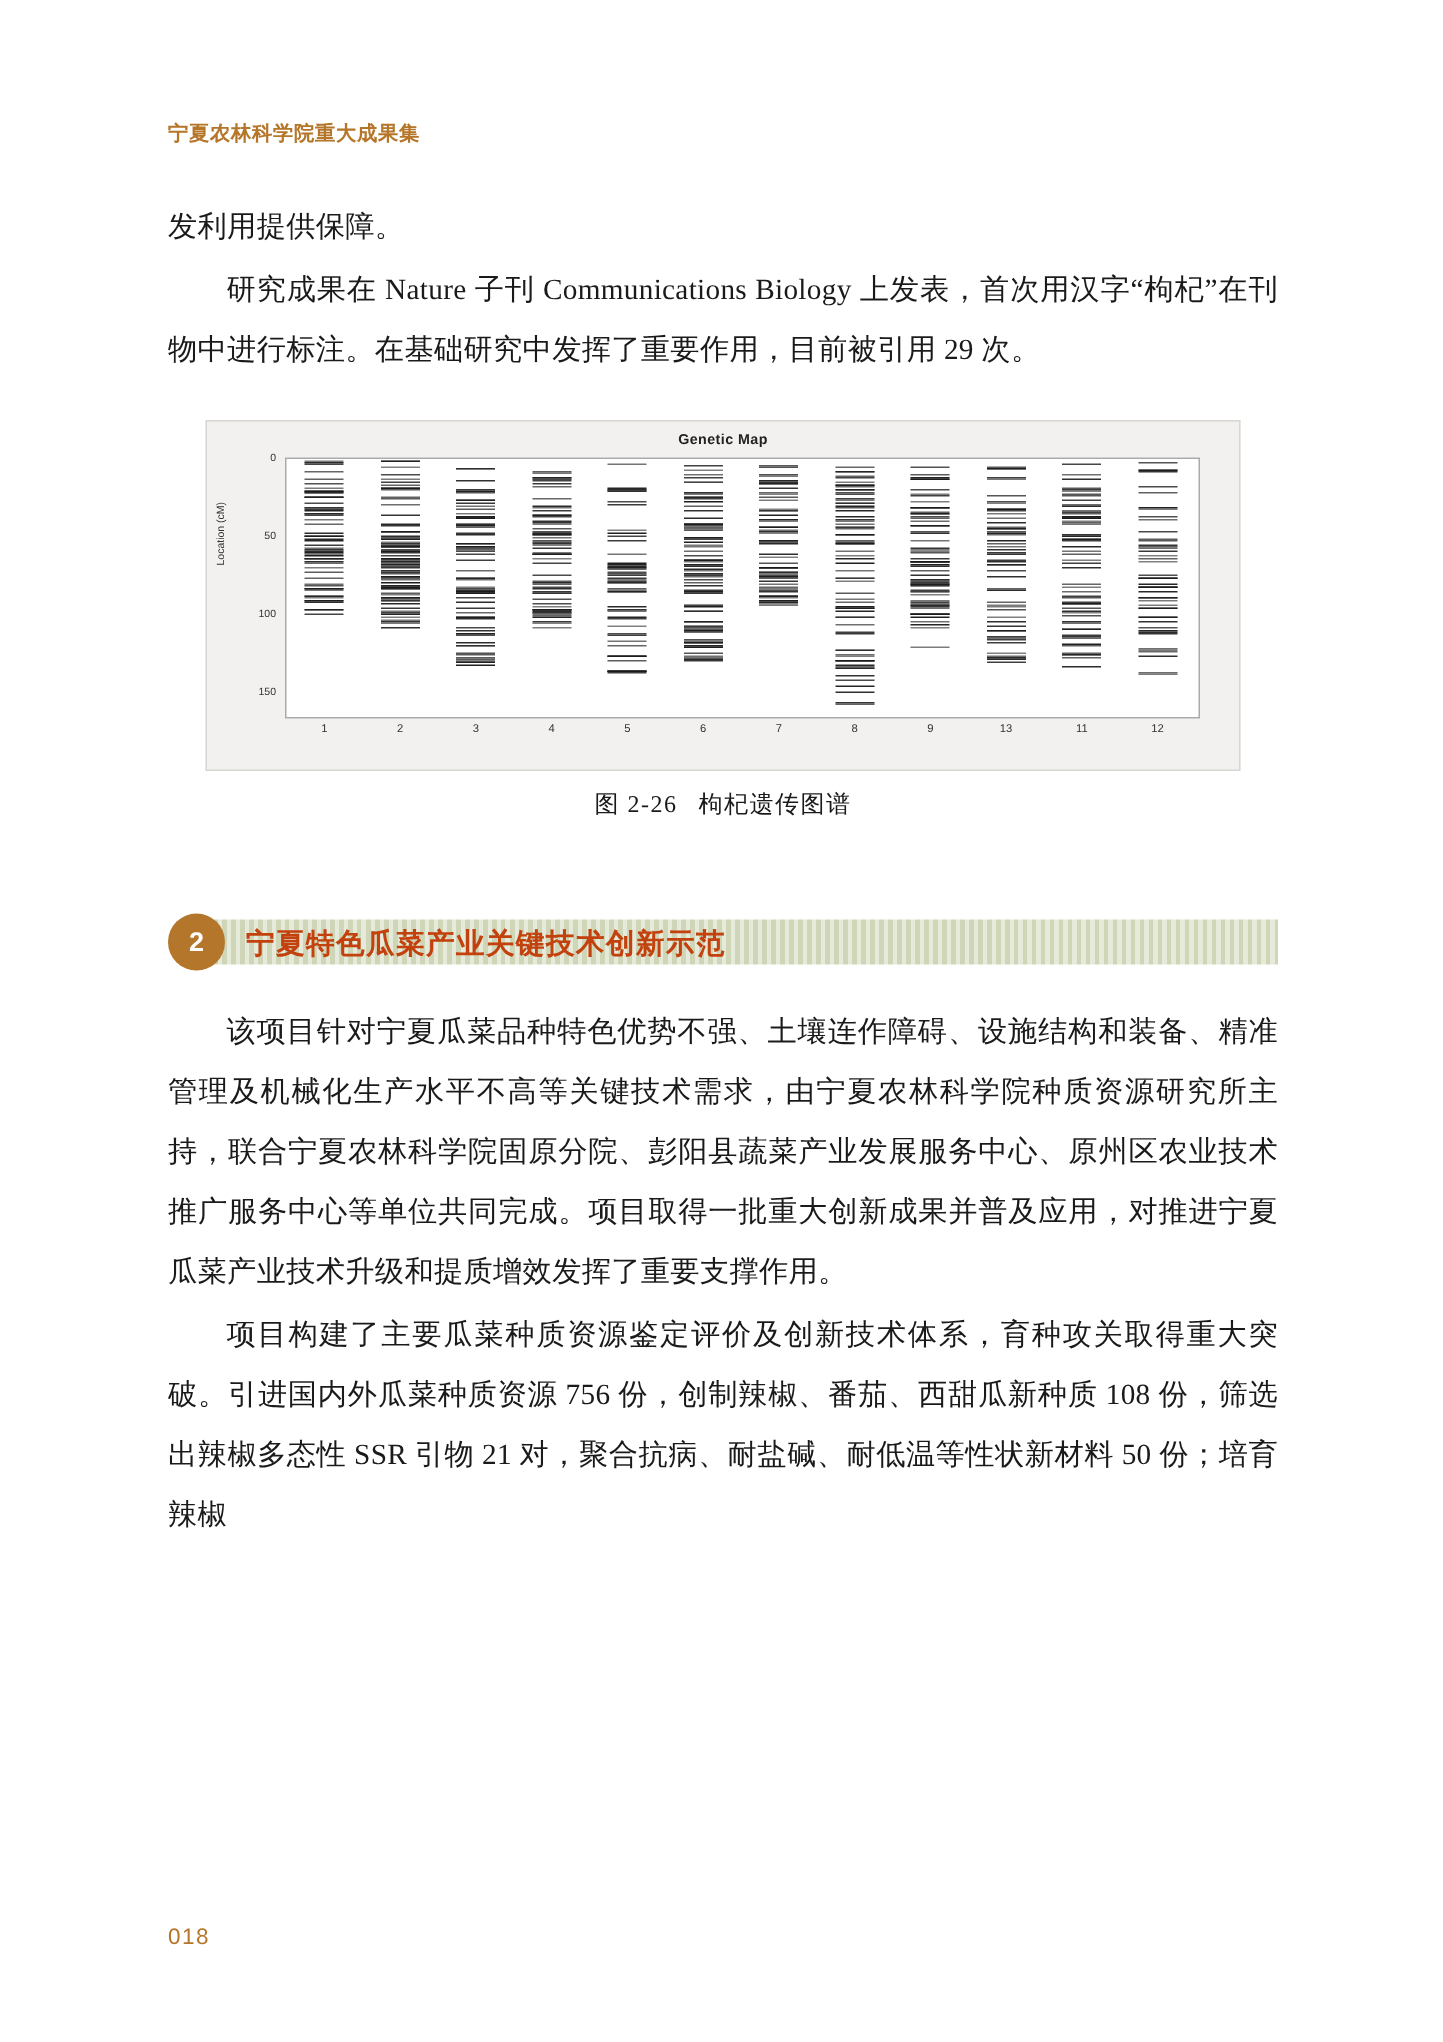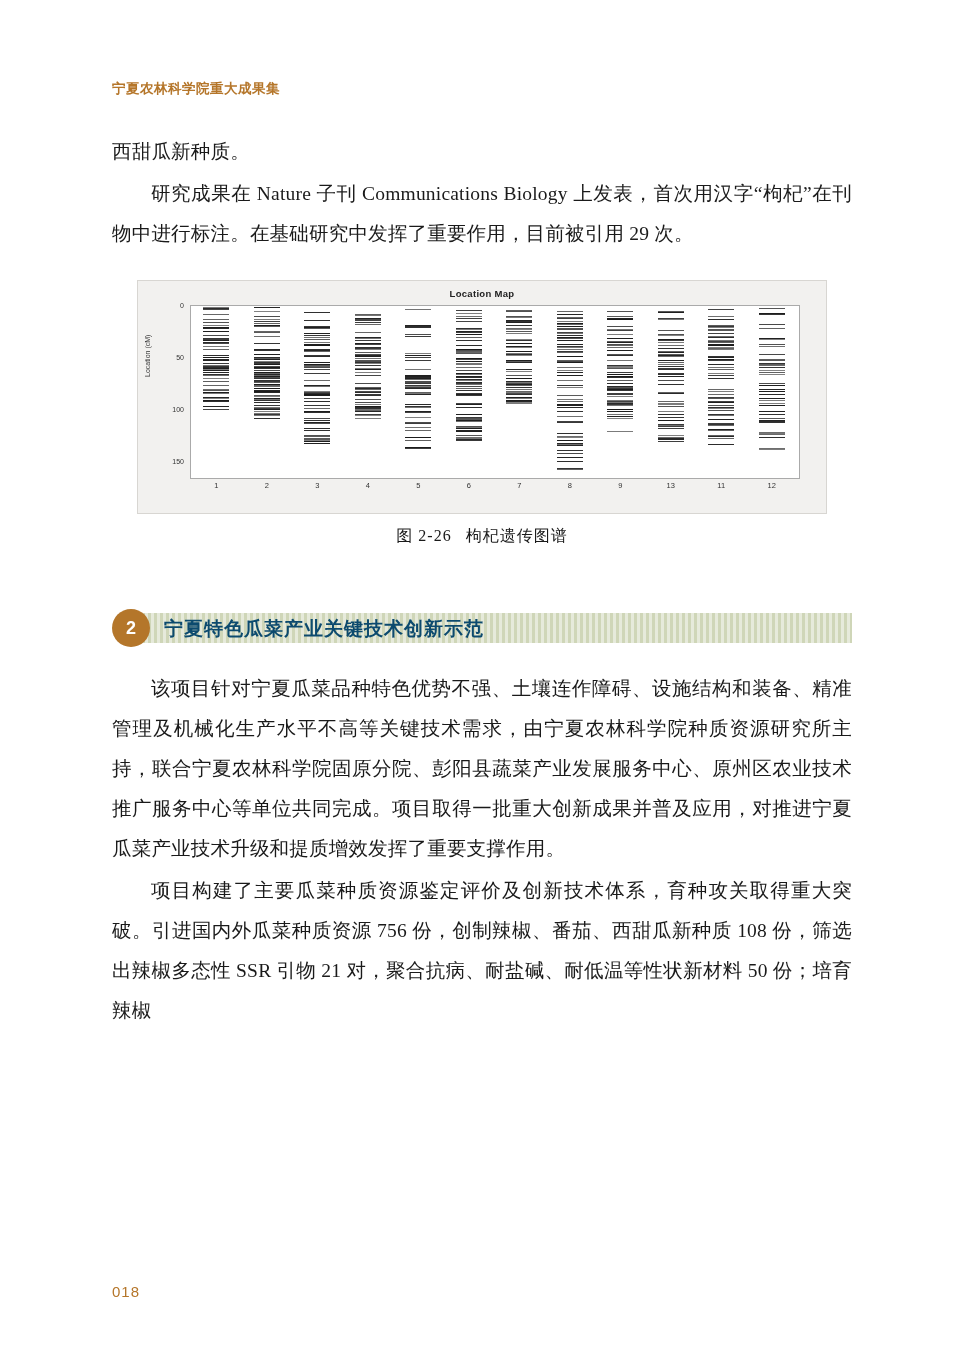--- a/index.html
+++ b/index.html
@@ -169,21 +169,21 @@
       #e6eadb 3px, #e6eadb 6px
     );
   }
   .sec-title {
     position: absolute;
     left: 52px;
     top: 7px;
     font-family: "Liberation Sans", sans-serif;
     font-size: 19px;
     font-weight: bold;
-    color: #0c4a6e;
+    color: #c2410c;
     letter-spacing: 1px;
   }
   .award-line {
     margin-top: 12px;
     text-align: right;
     font-size: 17px;
     color: #b4762a;
     letter-spacing: 0.5px;
   }
   .body-after-head {
@@ -201,26 +201,26 @@
 </style>
 </head>
 <body>
 
 <div class="page">
 
   <div class="running-head">宁夏农林科学院重大成果集</div>
 
   <div class="content">
 
-    <p class="para">西甜瓜新种质。</p>
+    <p class="para">发利用提供保障。</p>
     <p class="para indent">研究成果在 Nature 子刊 Communications Biology 上发表，首次用汉字“枸杞”在刊物中进行标注。在基础研究中发挥了重要作用，目前被引用 29 次。</p>
 
     <div class="figure-wrap">
       <div class="figure-box">
-        <div class="fig-title">Location Map</div>
+        <div class="fig-title">Genetic Map</div>
         <div class="ylabel">Location (cM)</div>
         <div class="ytick" style="top:21px;">0</div>
         <div class="ytick" style="top:73px;">50</div>
         <div class="ytick" style="top:125px;">100</div>
         <div class="ytick" style="top:177px;">150</div>
 
         <div class="plot-area"></div>
 
         <div id="chrom-layer">
             <div class="chrom" style="left: 65.25px; top: 25px; height: 170px;">

